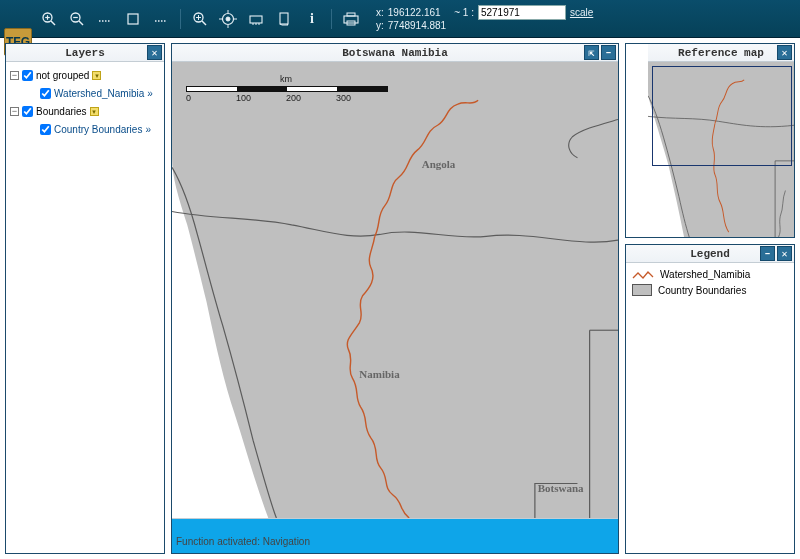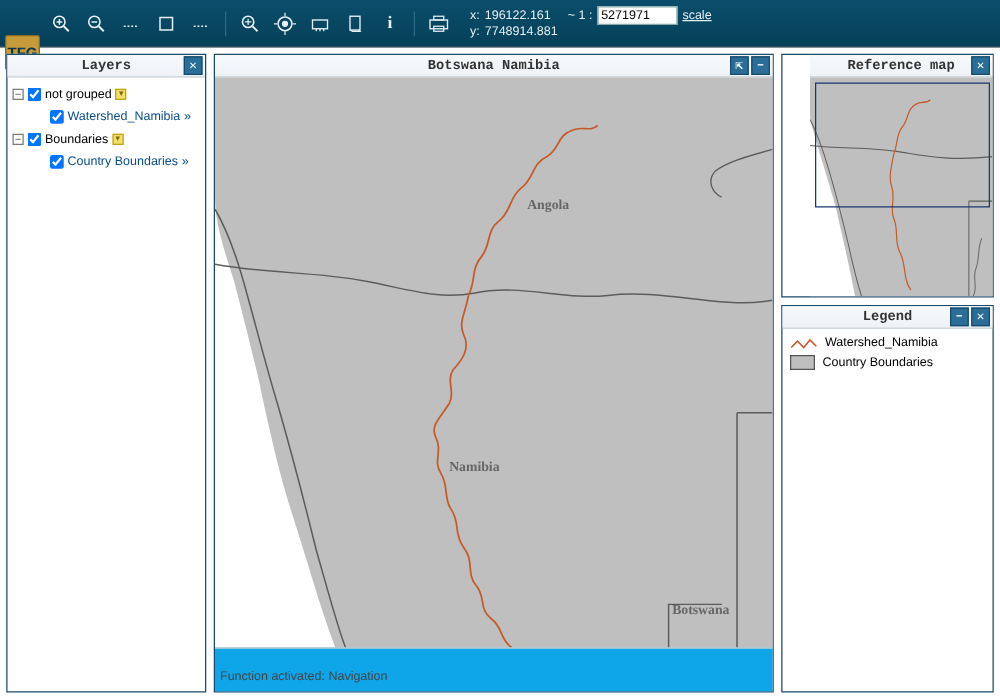--- a/index.html
+++ b/index.html
@@ -5,21 +5,21 @@
 * { box-sizing: border-box; margin: 0; padding: 0; }
 body { font-family: Verdana, Geneva, sans-serif; font-size: 11px; background: #fff; width: 800px; height: 559px; overflow: hidden; }
 
 .toolbar { background: linear-gradient(#0a4d6b, #064158); height: 38px; display: flex; align-items: center; padding: 0 4px; gap: 6px; color: #fff; border-bottom: 1px solid #023; }
 .logo { width: 28px; height: 28px; background: #c79a3a; border: 1px solid #8a6a1f; display: flex; align-items: center; justify-content: center; font-weight: bold; font-size: 12px; color: #06364d; border-radius: 2px; margin-top: 46px; }
 .tool-icon { width: 22px; height: 20px; display: inline-flex; align-items: center; justify-content: center; cursor: pointer; color: #e6f0f6; }
 .tool-icon svg { stroke: #e6f0f6; fill: none; }
 .sep { width: 1px; height: 20px; background: #2f6a85; margin: 0 2px; }
 .coords { font-size: 10px; color: #e6f0f6; margin-left: 8px; line-height: 12px; }
 .coords-row { display: flex; align-items: center; gap: 4px; }
-.scale-input { width: 64px; height: 15px; font-size: 10px; padding: 0 2px; border: 1px solid #8aa; }
+.scale-input { width: 88px; height: 15px; font-size: 10px; padding: 0 2px; border: 1px solid #8aa; }
 .scale-link { text-decoration: underline; cursor: pointer; color: #e6f0f6; }
 
 .workspace { display: flex; gap: 6px; padding: 5px; height: 521px; }
 
 .panel { border: 1px solid #1b4a6b; background: #fff; display: flex; flex-direction: column; }
 .panel-title { background: linear-gradient(#f7f9fb, #eef2f6); height: 18px; display: flex; align-items: center; justify-content: center; position: relative; border-bottom: 1px solid #c4cdd4; font-size: 11px; color: #333; font-weight: bold; font-family: Liberation Mono, monospace; }
 .panel-ctrls { position: absolute; right: 2px; top: 1px; display: flex; gap: 2px; }
 .ctrl { width: 15px; height: 15px; background: #2a6e97; color: #fff; display: flex; align-items: center; justify-content: center; font-size: 10px; cursor: pointer; border: 1px solid #154a6c; }
 .panel-body { flex: 1; overflow: hidden; position: relative; }
 
@@ -209,20 +209,35 @@
 
         <path d="M412,280 L412,476" fill="none" stroke="#5c5c5c" stroke-width="1.2"></path>
         <path d="M412,280 L440,280" fill="none" stroke="#5c5c5c" stroke-width="1.2"></path>
         <path d="M358,476 L358,440 L400,440" fill="none" stroke="#5c5c5c" stroke-width="1.2"></path>
 
         <path d="M440,60 C420,66 405,70 395,78 C388,86 392,96 400,100" fill="none" stroke="#5c5c5c" stroke-width="1.1"></path>
 
         <path d="M200,182 C198,196 192,204 196,214 C202,226 195,236 188,244 C182,254 190,262 185,272 C178,284 170,290 174,300 C180,312 172,320 178,330 C185,342 180,350 186,360 C194,372 188,380 196,392 C205,404 198,414 206,424 C214,434 208,444 218,452 C228,460 224,468 234,476" fill="none" stroke="#c65a2a" stroke-width="1.4"></path>
         <path d="M200,182 C206,170 202,160 210,150 C218,140 214,128 224,120 C234,112 232,100 242,92 C252,84 250,72 262,66 C272,60 270,48 282,44 C290,40 296,46 302,40" fill="none" stroke="#c65a2a" stroke-width="1.4"></path>
       </svg>
+      <div class="scalebar">
+        <div style="text-align:center;width:200px;">km</div>
+        <div class="bar">
+          <div class="seg w"></div>
+            <div class="seg b"></div>
+            <div class="seg w"></div>
+            <div class="seg b"></div>
+        </div>
+        <div class="ticks">
+          <span>0</span>
+          <span>100</span>
+          <span>200</span>
+          <span>300</span>
+        </div>
+      </div>
       <div class="country-label" style="left:56%;top:21%;">Angola</div>
       <div class="country-label" style="left:42%;top:67%;">Namibia</div>
       <div class="country-label" style="left:82%;top:92%;text-align:center;">Botswana</div>
     </div>
     <div class="map-footer">
       <span>Function activated:</span>
       <span>Navigation</span>
     </div>
   </div>
 

